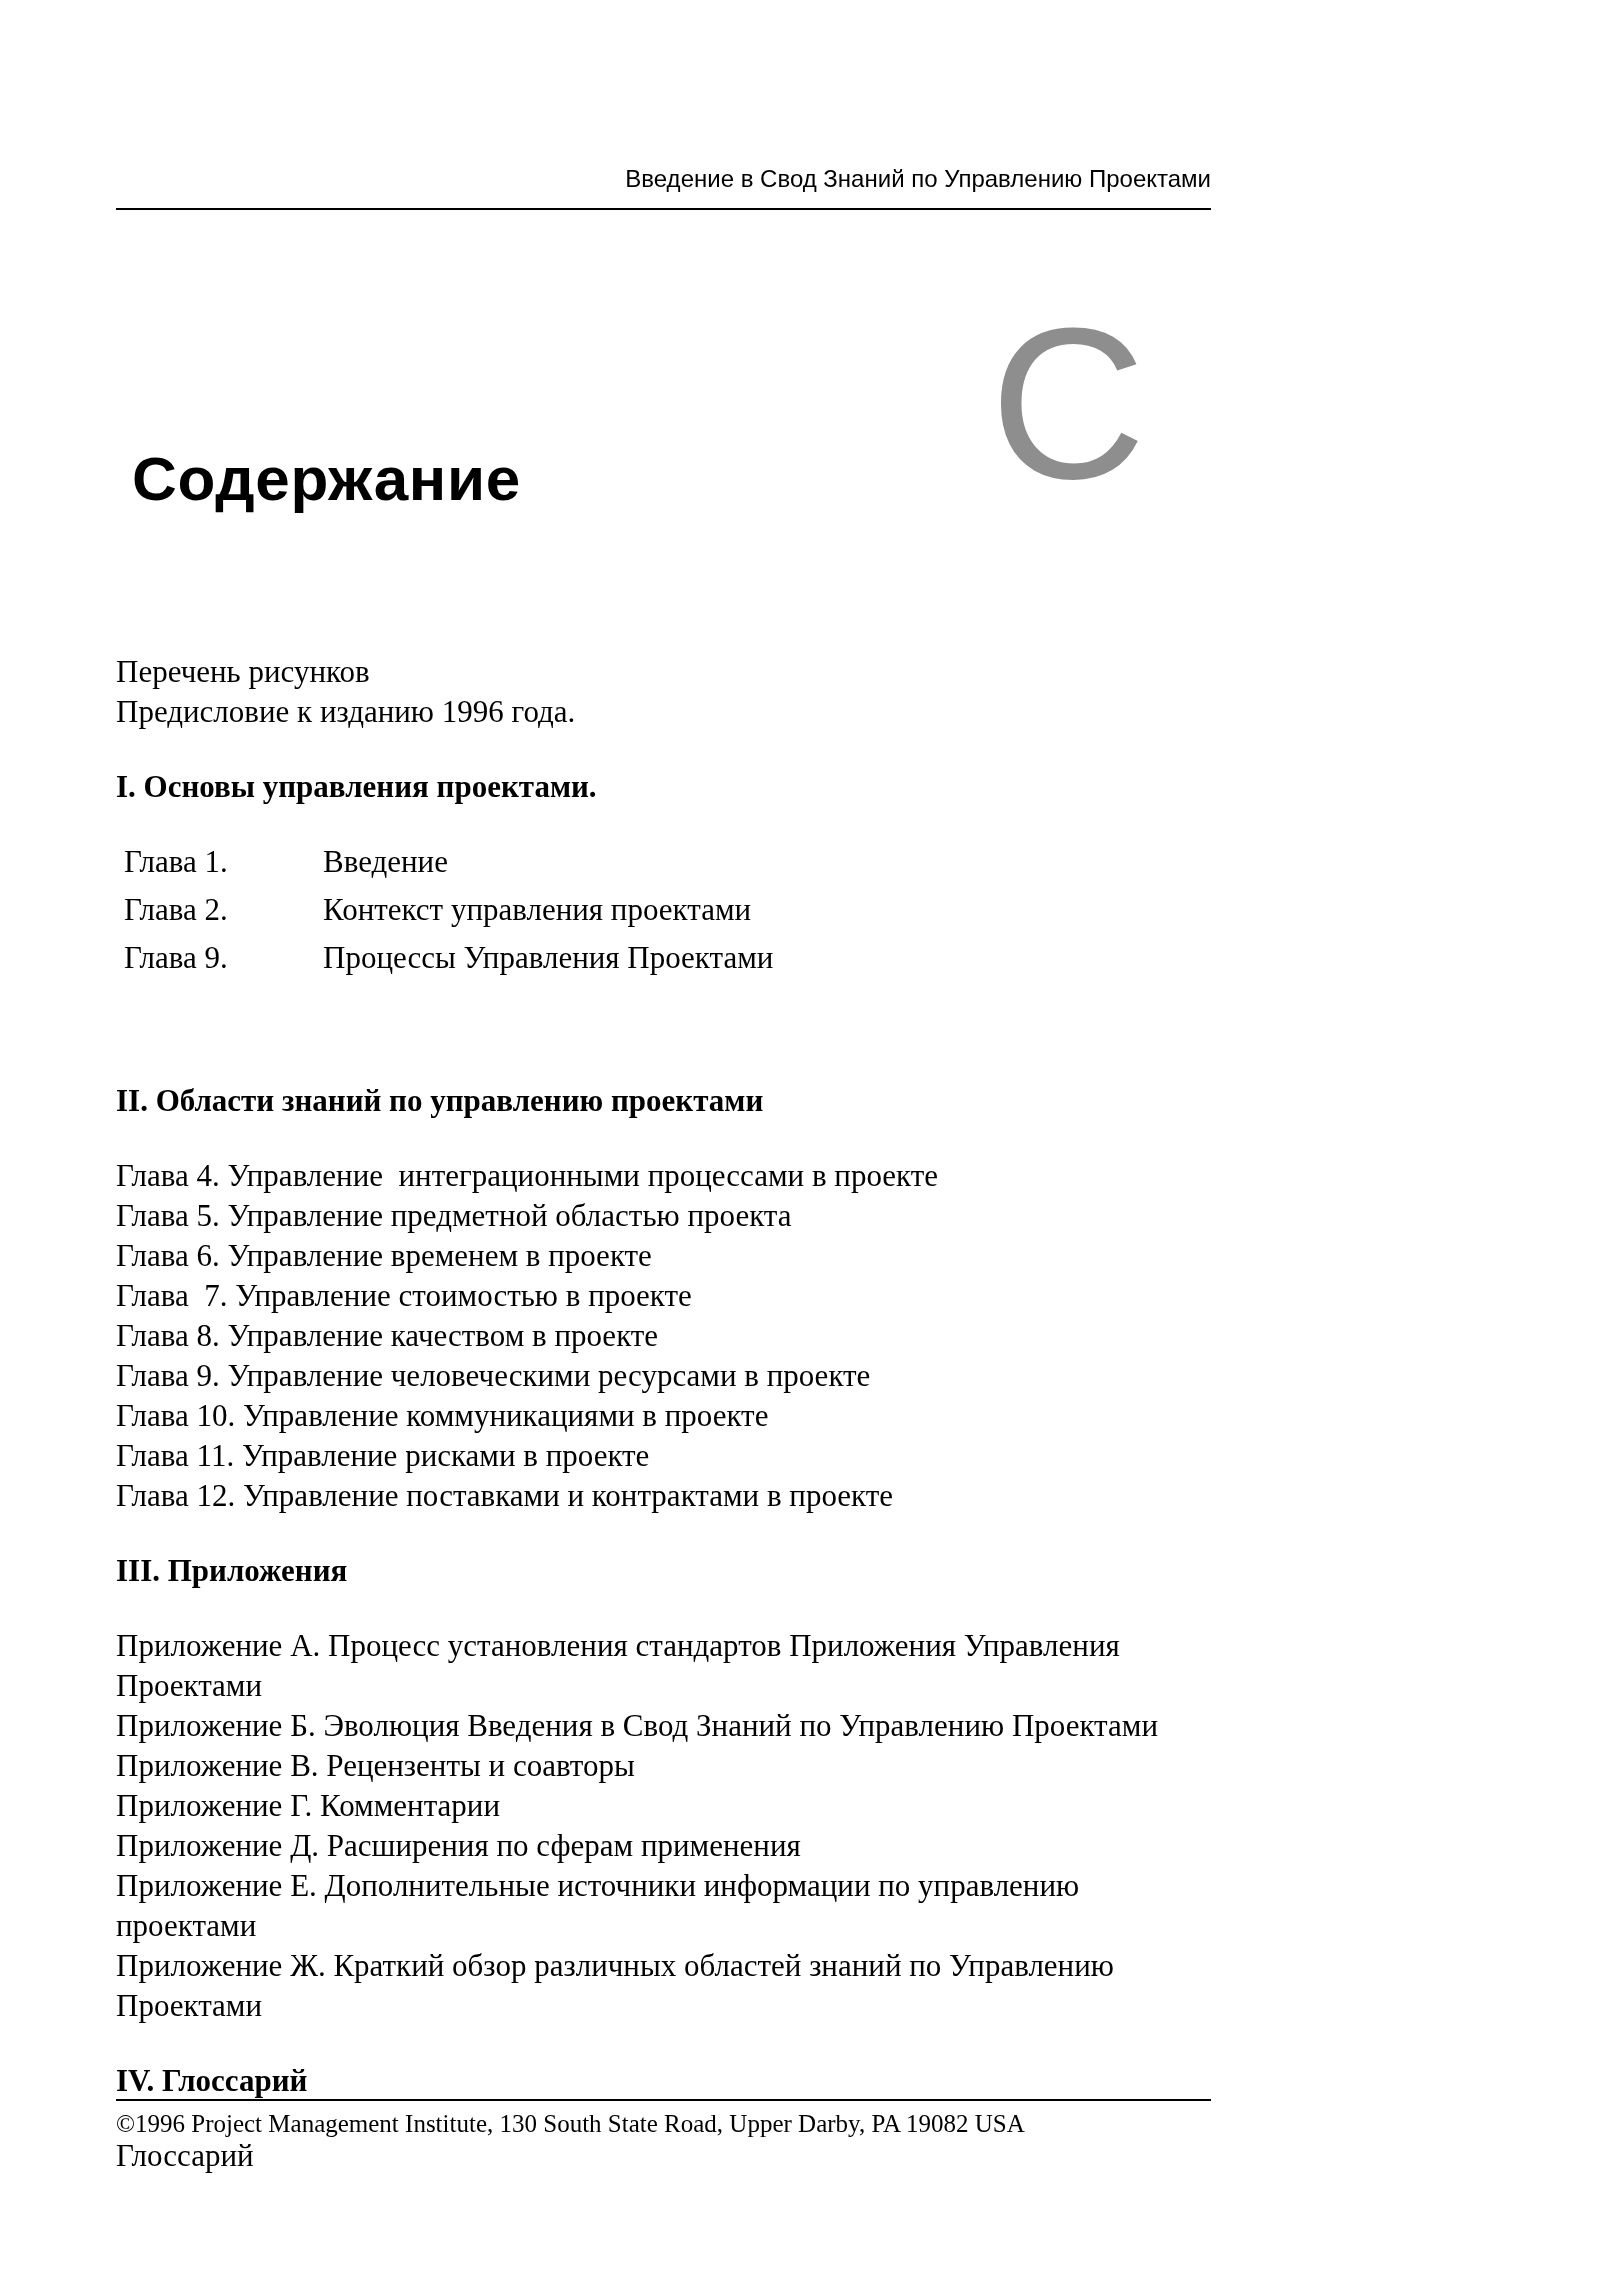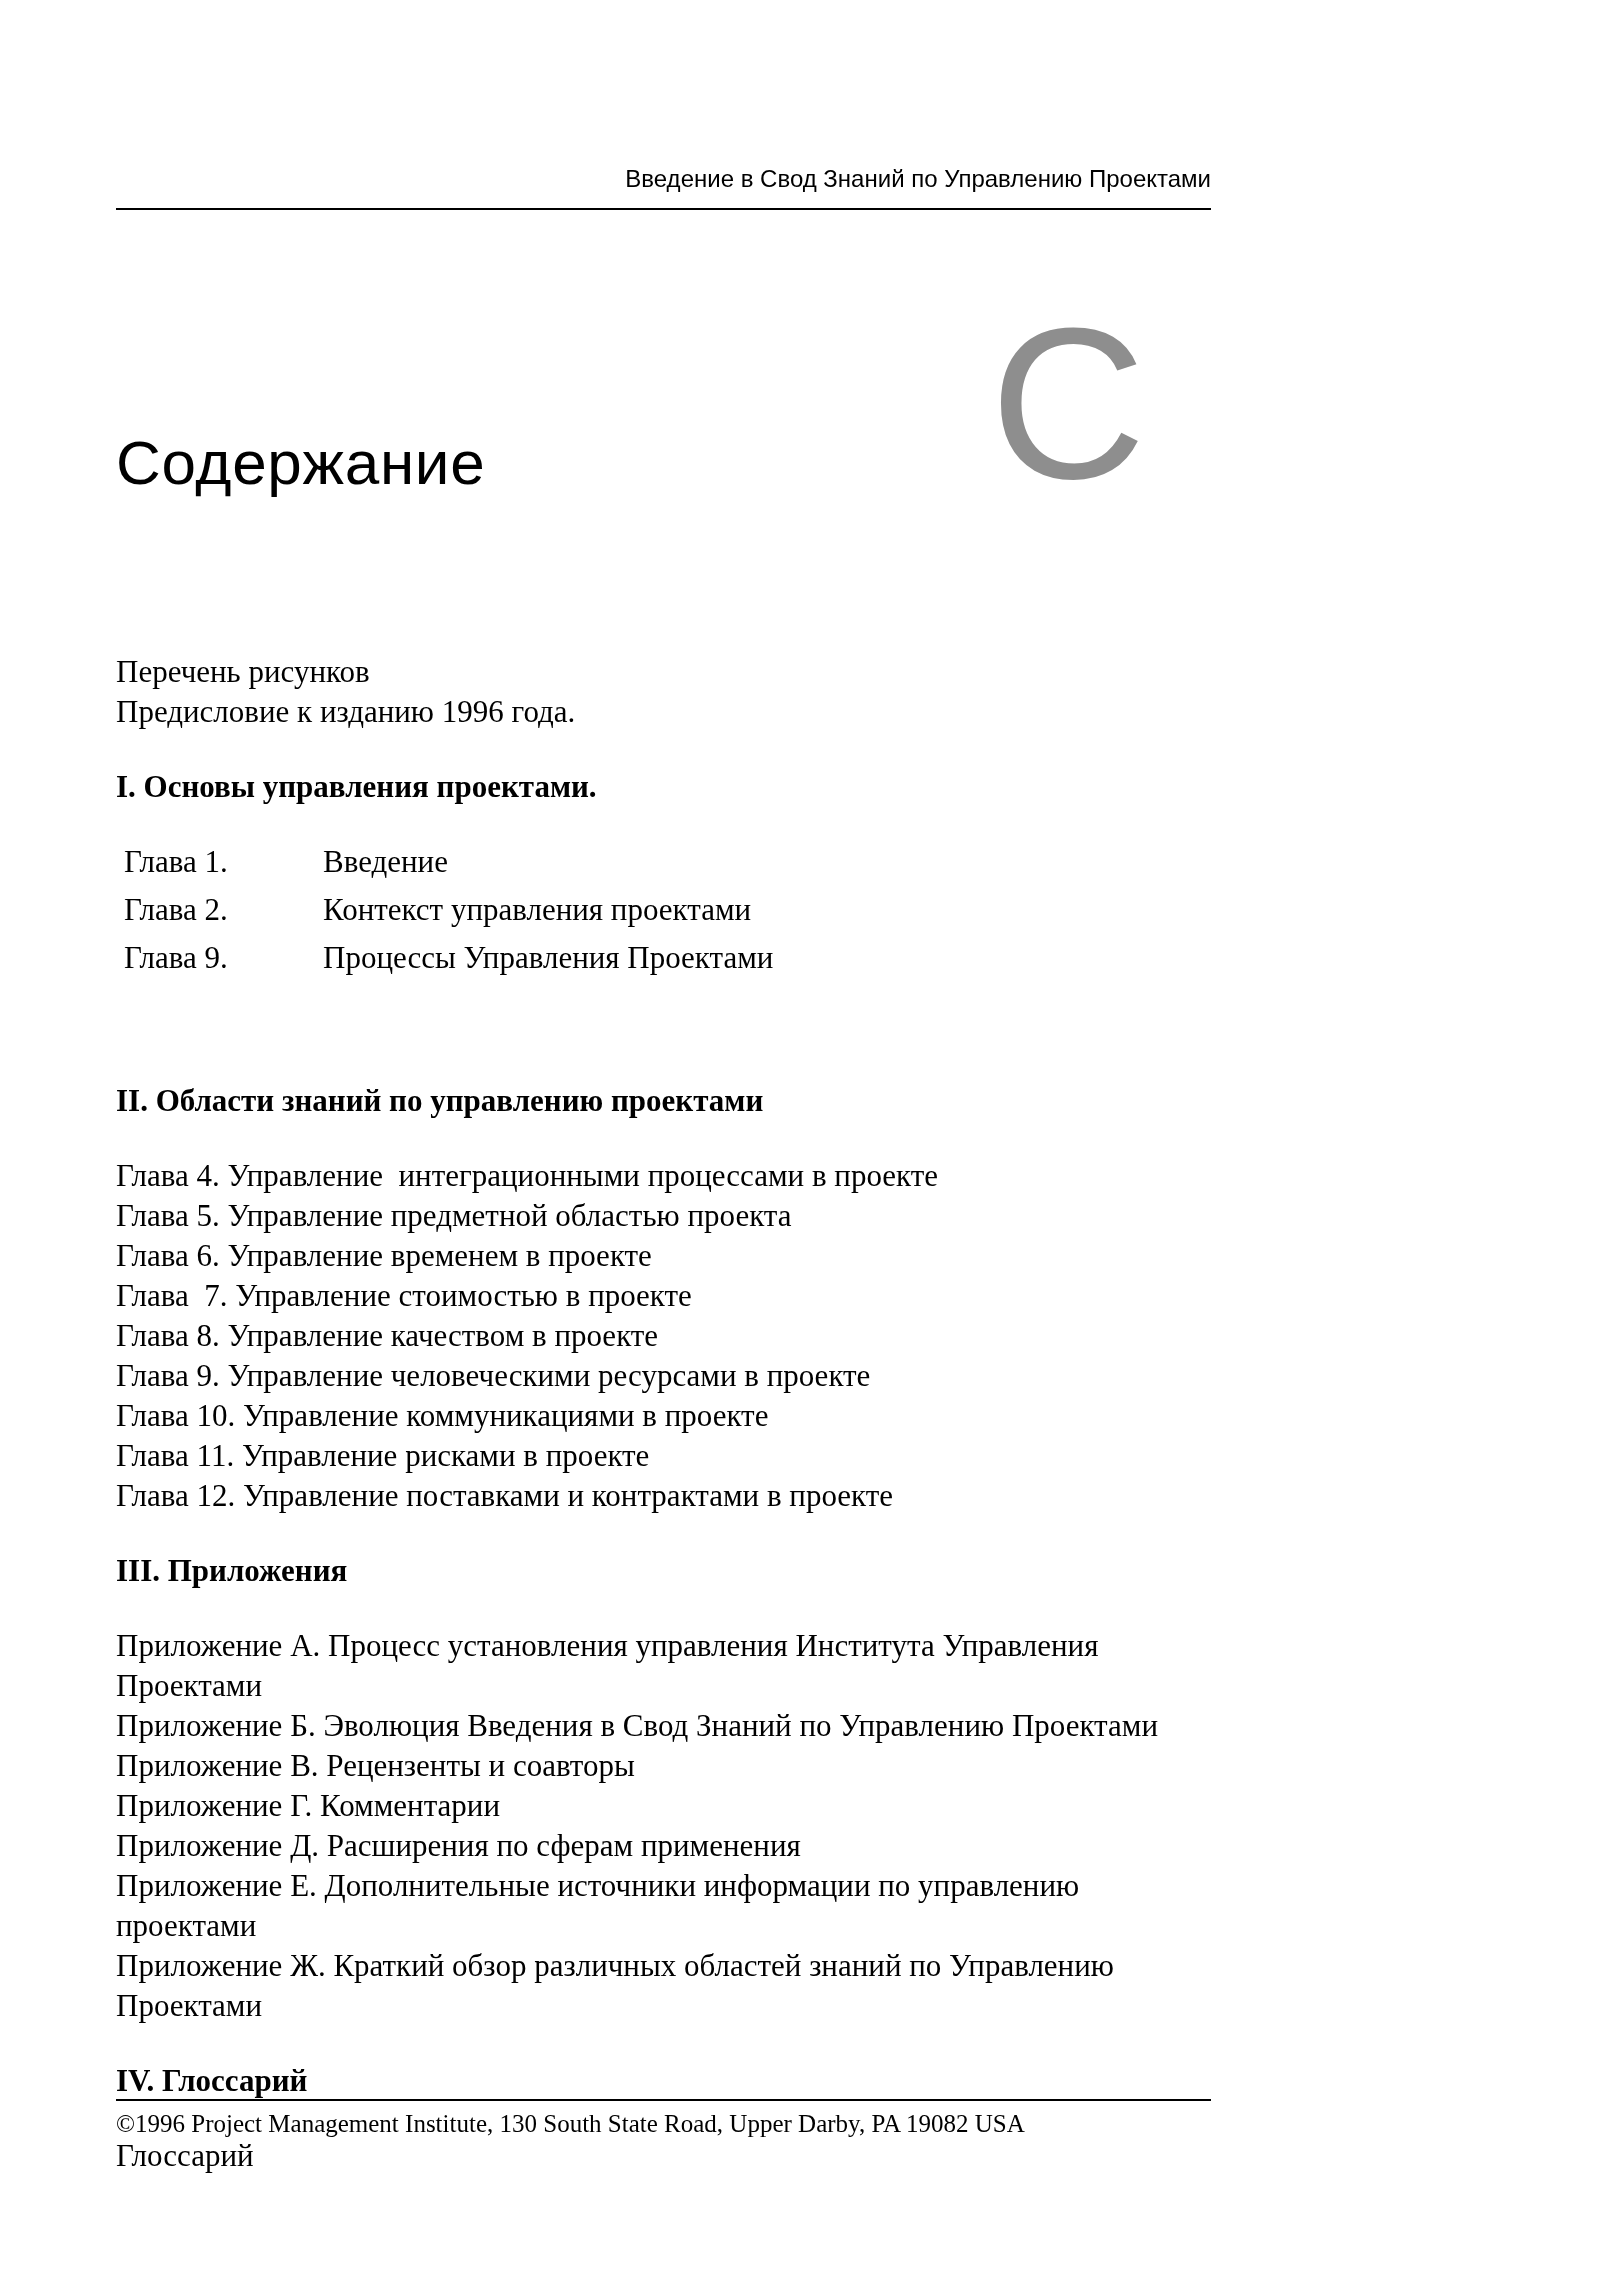--- a/index.html
+++ b/index.html
@@ -37,24 +37,24 @@
     margin: 15.7px 0 0 0;
   }
   .title-area {
     position: relative;
     height: 442px;
   }
   .page-title {
     position: absolute;
     left: 0;
     top: 222px;
-    margin: 0;
+    margin: 16px;
     font-family: "Liberation Sans", sans-serif;
     font-size: 62px;
-    font-weight: 400;
+    font-weight: 700;
     letter-spacing: 0.7px;
     line-height: 1;
   }
   .chapter-letter {
     position: absolute;
     right: 65px;
     top: 85px;
     font-family: "Liberation Sans", sans-serif;
     font-size: 216px;
     line-height: 1;
@@ -138,21 +138,21 @@
     <p class="toc-line">Глава 6. Управление временем в проекте</p>
     <p class="toc-line">Глава  7. Управление стоимостью в проекте</p>
     <p class="toc-line">Глава 8. Управление качеством в проекте</p>
     <p class="toc-line">Глава 9. Управление человеческими ресурсами в проекте</p>
     <p class="toc-line">Глава 10. Управление коммуникациями в проекте</p>
     <p class="toc-line">Глава 11. Управление рисками в проекте</p>
     <p class="toc-line">Глава 12. Управление поставками и контрактами в проекте</p>
 
     <h2 class="section-heading">III. Приложения</h2>
 
-    <p class="toc-line">Приложение А. Процесс установления управления Института Управления Проектами</p>
+    <p class="toc-line">Приложение А. Процесс установления стандартов Приложения Управления Проектами</p>
     <p class="toc-line">Приложение Б. Эволюция Введения в Свод Знаний по Управлению Проектами</p>
     <p class="toc-line">Приложение В. Рецензенты и соавторы</p>
     <p class="toc-line">Приложение Г. Комментарии</p>
     <p class="toc-line">Приложение Д. Расширения по сферам применения</p>
     <p class="toc-line">Приложение Е. Дополнительные источники информации по управлению проектами</p>
     <p class="toc-line">Приложение Ж. Краткий обзор различных областей знаний по Управлению Проектами</p>
 
     <h2 class="section-heading">IV. Глоссарий</h2>
 
     <p class="toc-line">Глоссарий</p>

